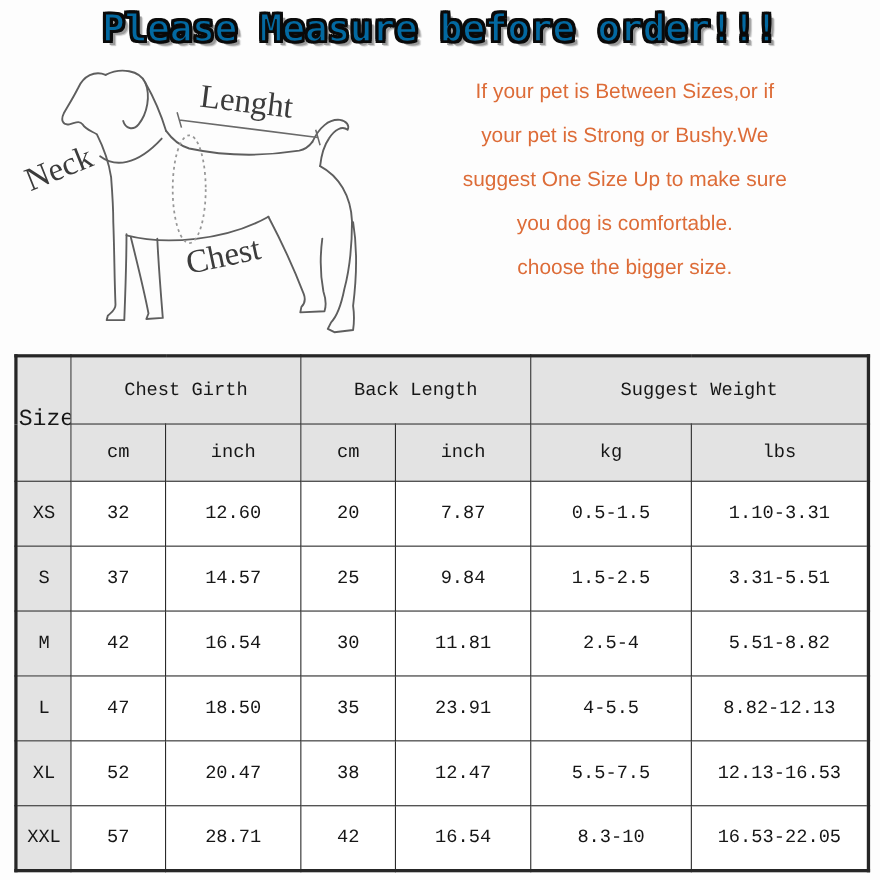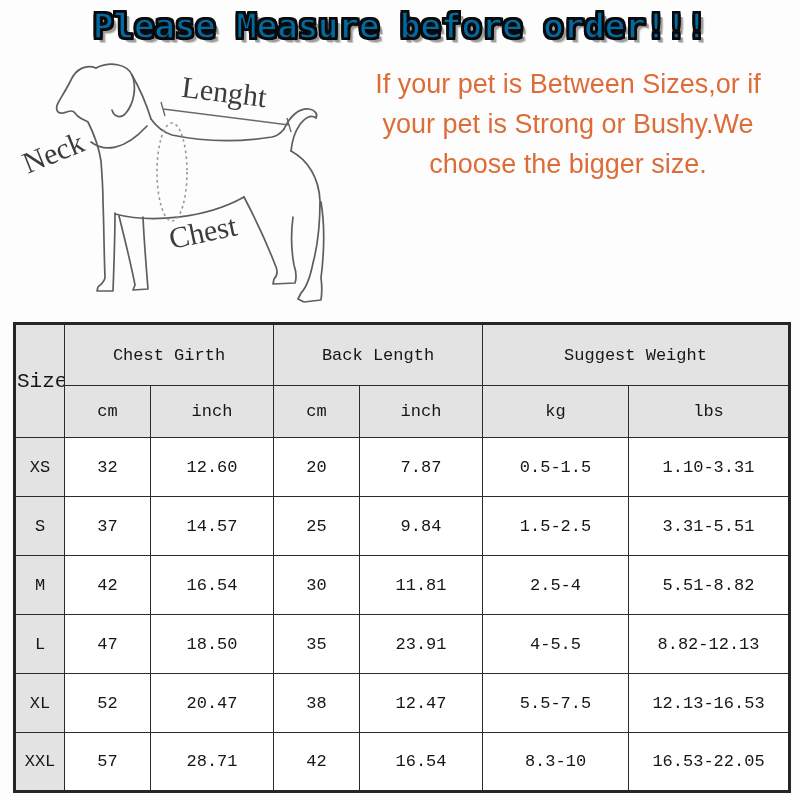--- a/index.html
+++ b/index.html
@@ -45,21 +45,21 @@
   .diagram-label {
     font-family:"Liberation Serif", serif;
     font-size:30px; fill:#3c3c3c;
   }
 
   
   .note {
     position:absolute; top:64px; left:336px; width:464px;
     text-align:center;
     font-family:"Liberation Sans", sans-serif;
-    font-size:27px; line-height:40px;
+    font-size:19px; line-height:40px;
     color:#dd6c38;
   }
 
   
   table.size-table {
     position:absolute; top:322px; left:13px;
     width:775px; height:468px;
     border-collapse:collapse; table-layout:fixed;
     background:#ffffff;
     border:3px solid #262626;
@@ -126,20 +126,22 @@
 
     <text class="diagram-label" x="57" y="106" text-anchor="middle" transform="rotate(-22 57 106)">Neck</text>
     <text class="diagram-label" x="223" y="46" text-anchor="middle" transform="rotate(7 223 46)">Lenght</text>
     <text class="diagram-label" x="205" y="186" text-anchor="middle" transform="rotate(-12 205 186)">Chest</text>
   </svg>
 </div>
 
 <div class="note">
   <div>If your pet is Between Sizes,or if</div>
   <div>your pet is Strong or Bushy.We</div>
+  <div>suggest One Size Up to make sure</div>
+  <div>you dog is comfortable.</div>
   <div>choose the bigger size.</div>
 </div>
 
 <table class="size-table">
   <colgroup>
     <col style="width:50px">
       <col style="width:86px">
       <col style="width:123px">
     <col style="width:86px">
       <col style="width:123px">

